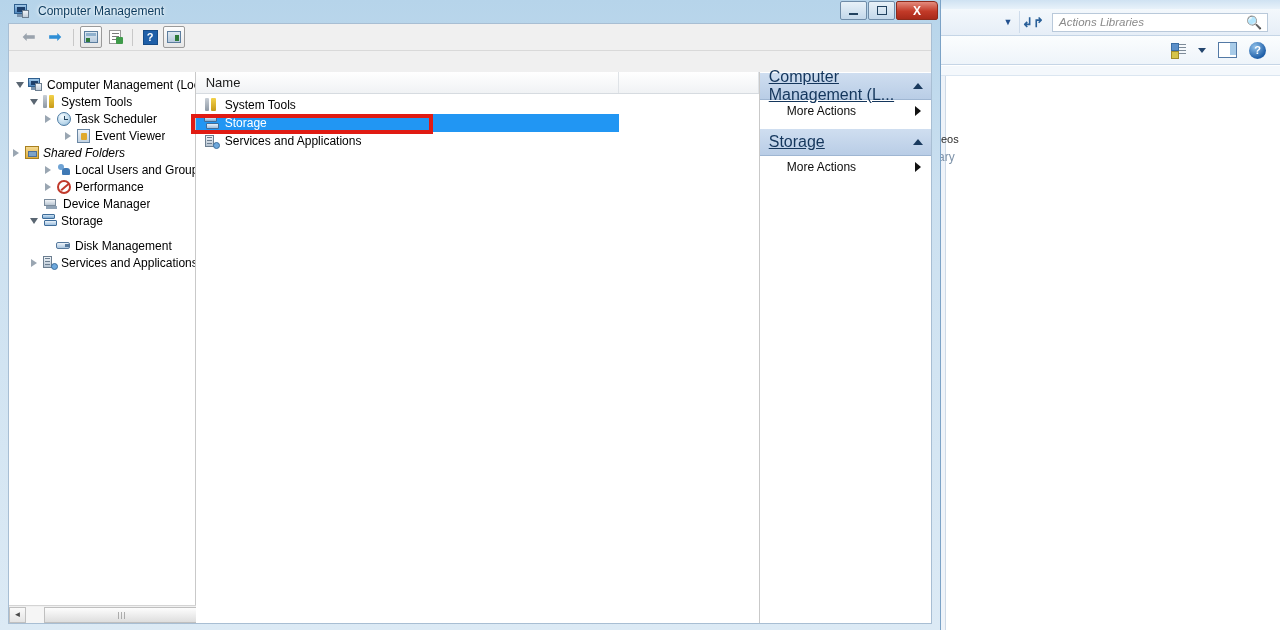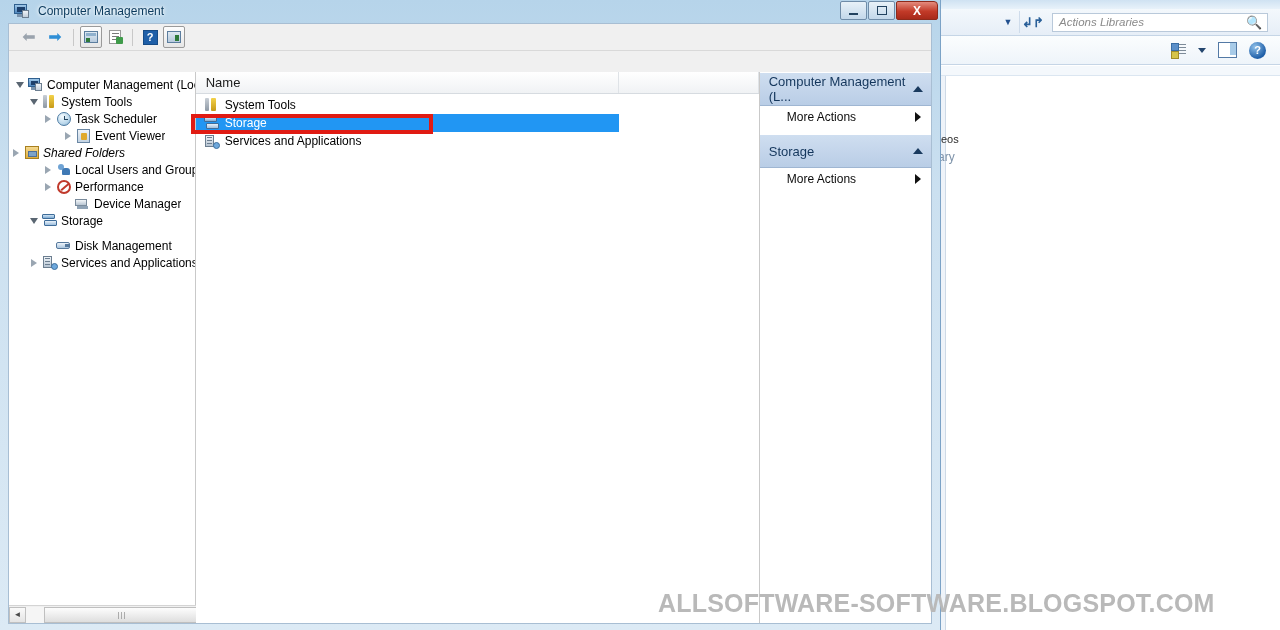--- a/index.html
+++ b/index.html
@@ -188,24 +188,24 @@
     position:absolute;left:191px;top:114px;width:242px;height:20px;
     border:4px solid #e01b13; box-sizing:border-box; pointer-events:none;
   }
 
   
   .act-pane{width:178px;background:#ffffff;position:relative;}
   .act-title{height:21px;background:linear-gradient(to bottom,#ffffff,#eef1f4);
     border-bottom:1px solid #d6dbe0;display:flex;align-items:center;padding-left:9px;
     font-size:12px;color:#1b1b1b;font-weight:bold;}
   .act-group{
-    height:34px;background:linear-gradient(to bottom,#cfdef0,#b9cde6);
+    height:28px;background:linear-gradient(to bottom,#cfdef0,#b9cde6);
     border-top:1px solid #ffffff;border-bottom:1px solid #9fb6d2;
     display:flex;align-items:center;justify-content:space-between;
-    padding:0 8px 0 9px;font-size:13px;color:#14365c;box-sizing:border-box;}
+    padding:0 8px 0 9px;font-size:16px;color:#14365c;box-sizing:border-box;text-decoration:underline;}
   .act-chev{width:0;height:0;border-left:5px solid transparent;border-right:5px solid transparent;border-bottom:6px solid #1a3a5e;}
   .act-item{height:22px;display:flex;align-items:center;justify-content:space-between;
     padding:0 10px 0 27px;font-size:12px;color:#0b0b0b;box-sizing:border-box;}
   .act-arrow{width:0;height:0;border-top:5px solid transparent;border-bottom:5px solid transparent;border-left:6px solid #111111;}
 
   
   .i-tools{width:15px;height:14px;position:relative;}
   .i-tools .wr{position:absolute;left:1px;top:0;width:4px;height:13px;background:linear-gradient(to bottom,#c9cfd6,#8d98a4);border-radius:1px;}
   .i-tools .sd{position:absolute;left:7px;top:0;width:5px;height:13px;background:linear-gradient(to bottom,#f3d24a,#c79a18);border-radius:1px;}
   .i-clock{width:14px;height:14px;border-radius:50%;background:radial-gradient(circle at 35% 30%,#f4fbff,#b8d6ea 65%,#6f9cc0);border:1px solid #4d7ba3;box-sizing:border-box;position:relative;}
@@ -397,21 +397,21 @@
             <div class="tnode" style="padding-left:32px;">
               <div class="tw">
                   <div class="tri-collapsed"></div>
                 </div>
               <div class="ticon">
                   <div class="i-perf"></div>
                 </div>
               <div class="tlabel">Performance</div>
             </div>
 
-            <div class="tnode" style="padding-left:51px;">
+            <div class="tnode" style="padding-left:20px;">
               <div class="tw"></div>
               <div class="ticon">
                   <div class="i-device"></div>
                 </div>
               <div class="tlabel">Device Manager</div>
             </div>
 
             <div class="tnode" style="padding-left:18px;">
               <div class="tw">
                   <div class="tri-expanded"></div>
@@ -512,15 +512,14 @@
             <span class="act-arrow"></span>
           </div>
         </div>
 
       </div>
     </div>
   </div>
 
   <div class="red-annot"></div>
 
-  <div class="watermark">ALLSOFTWARE-SOFTWARE.BLOGSPOT.COM</div>
 
 </div>
 
 </body></html>

